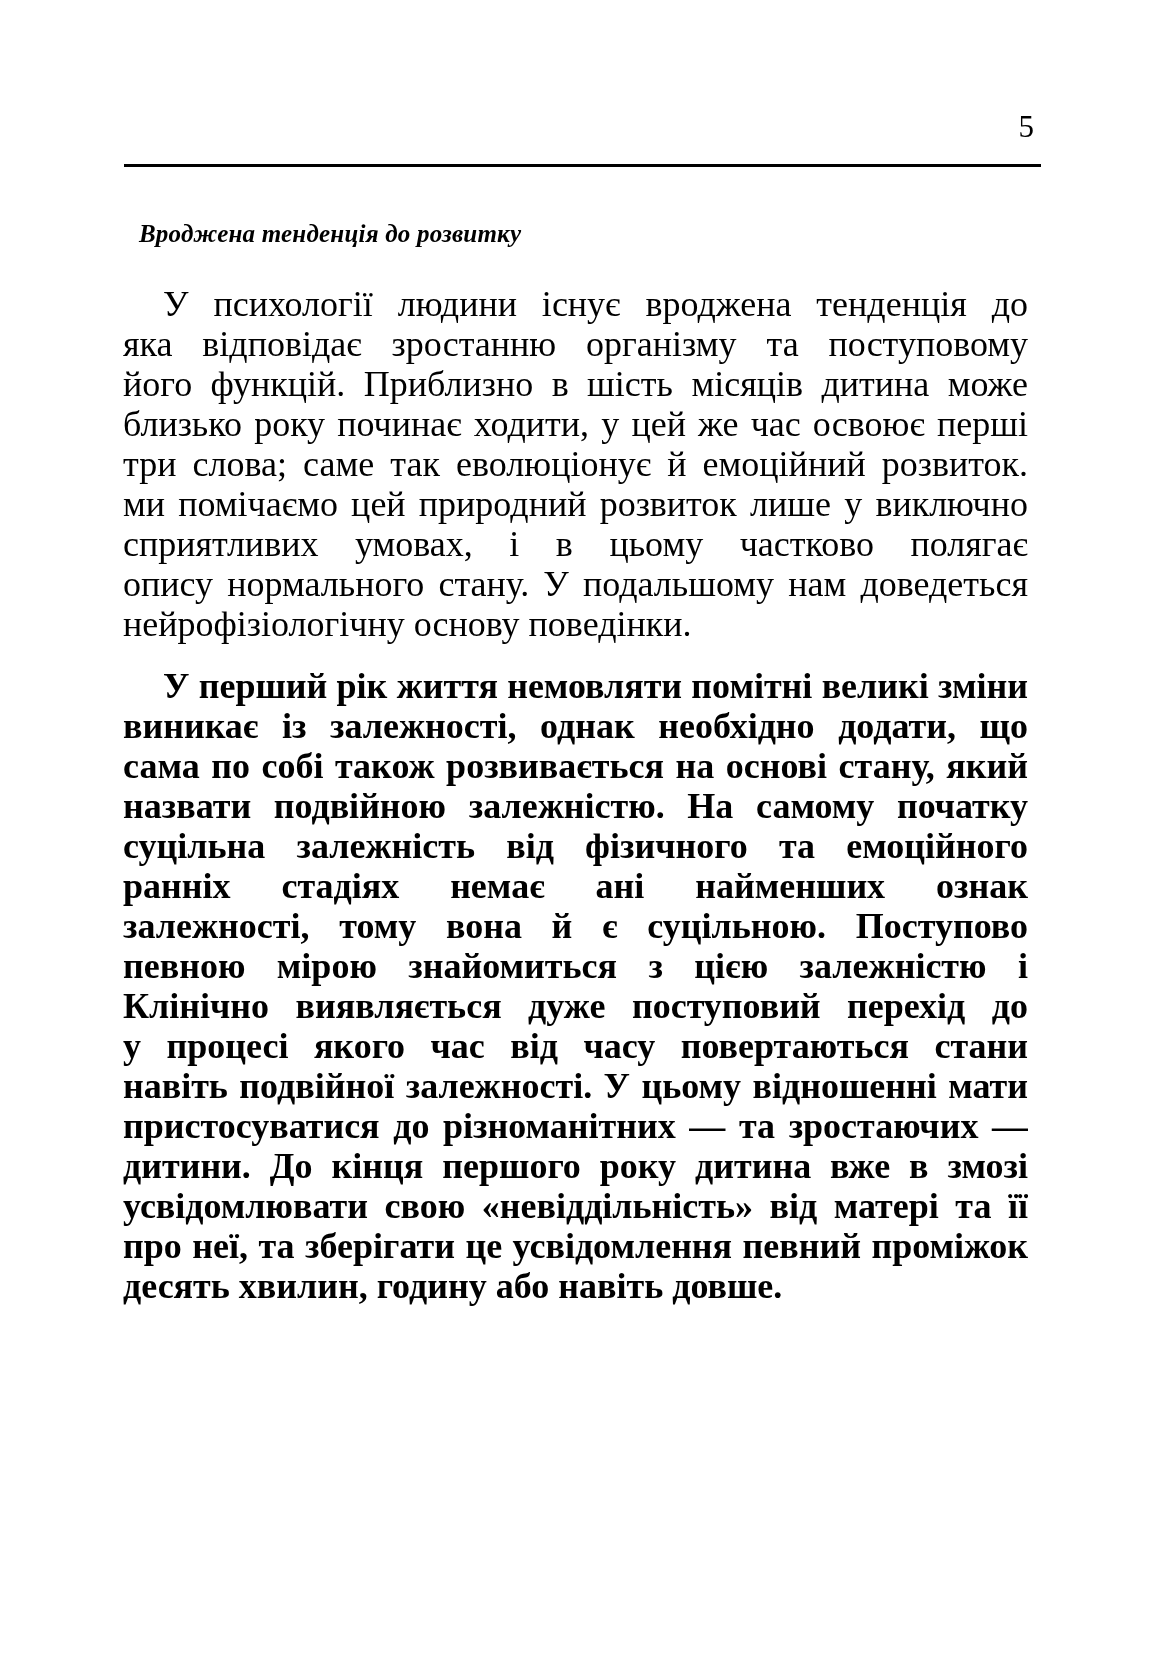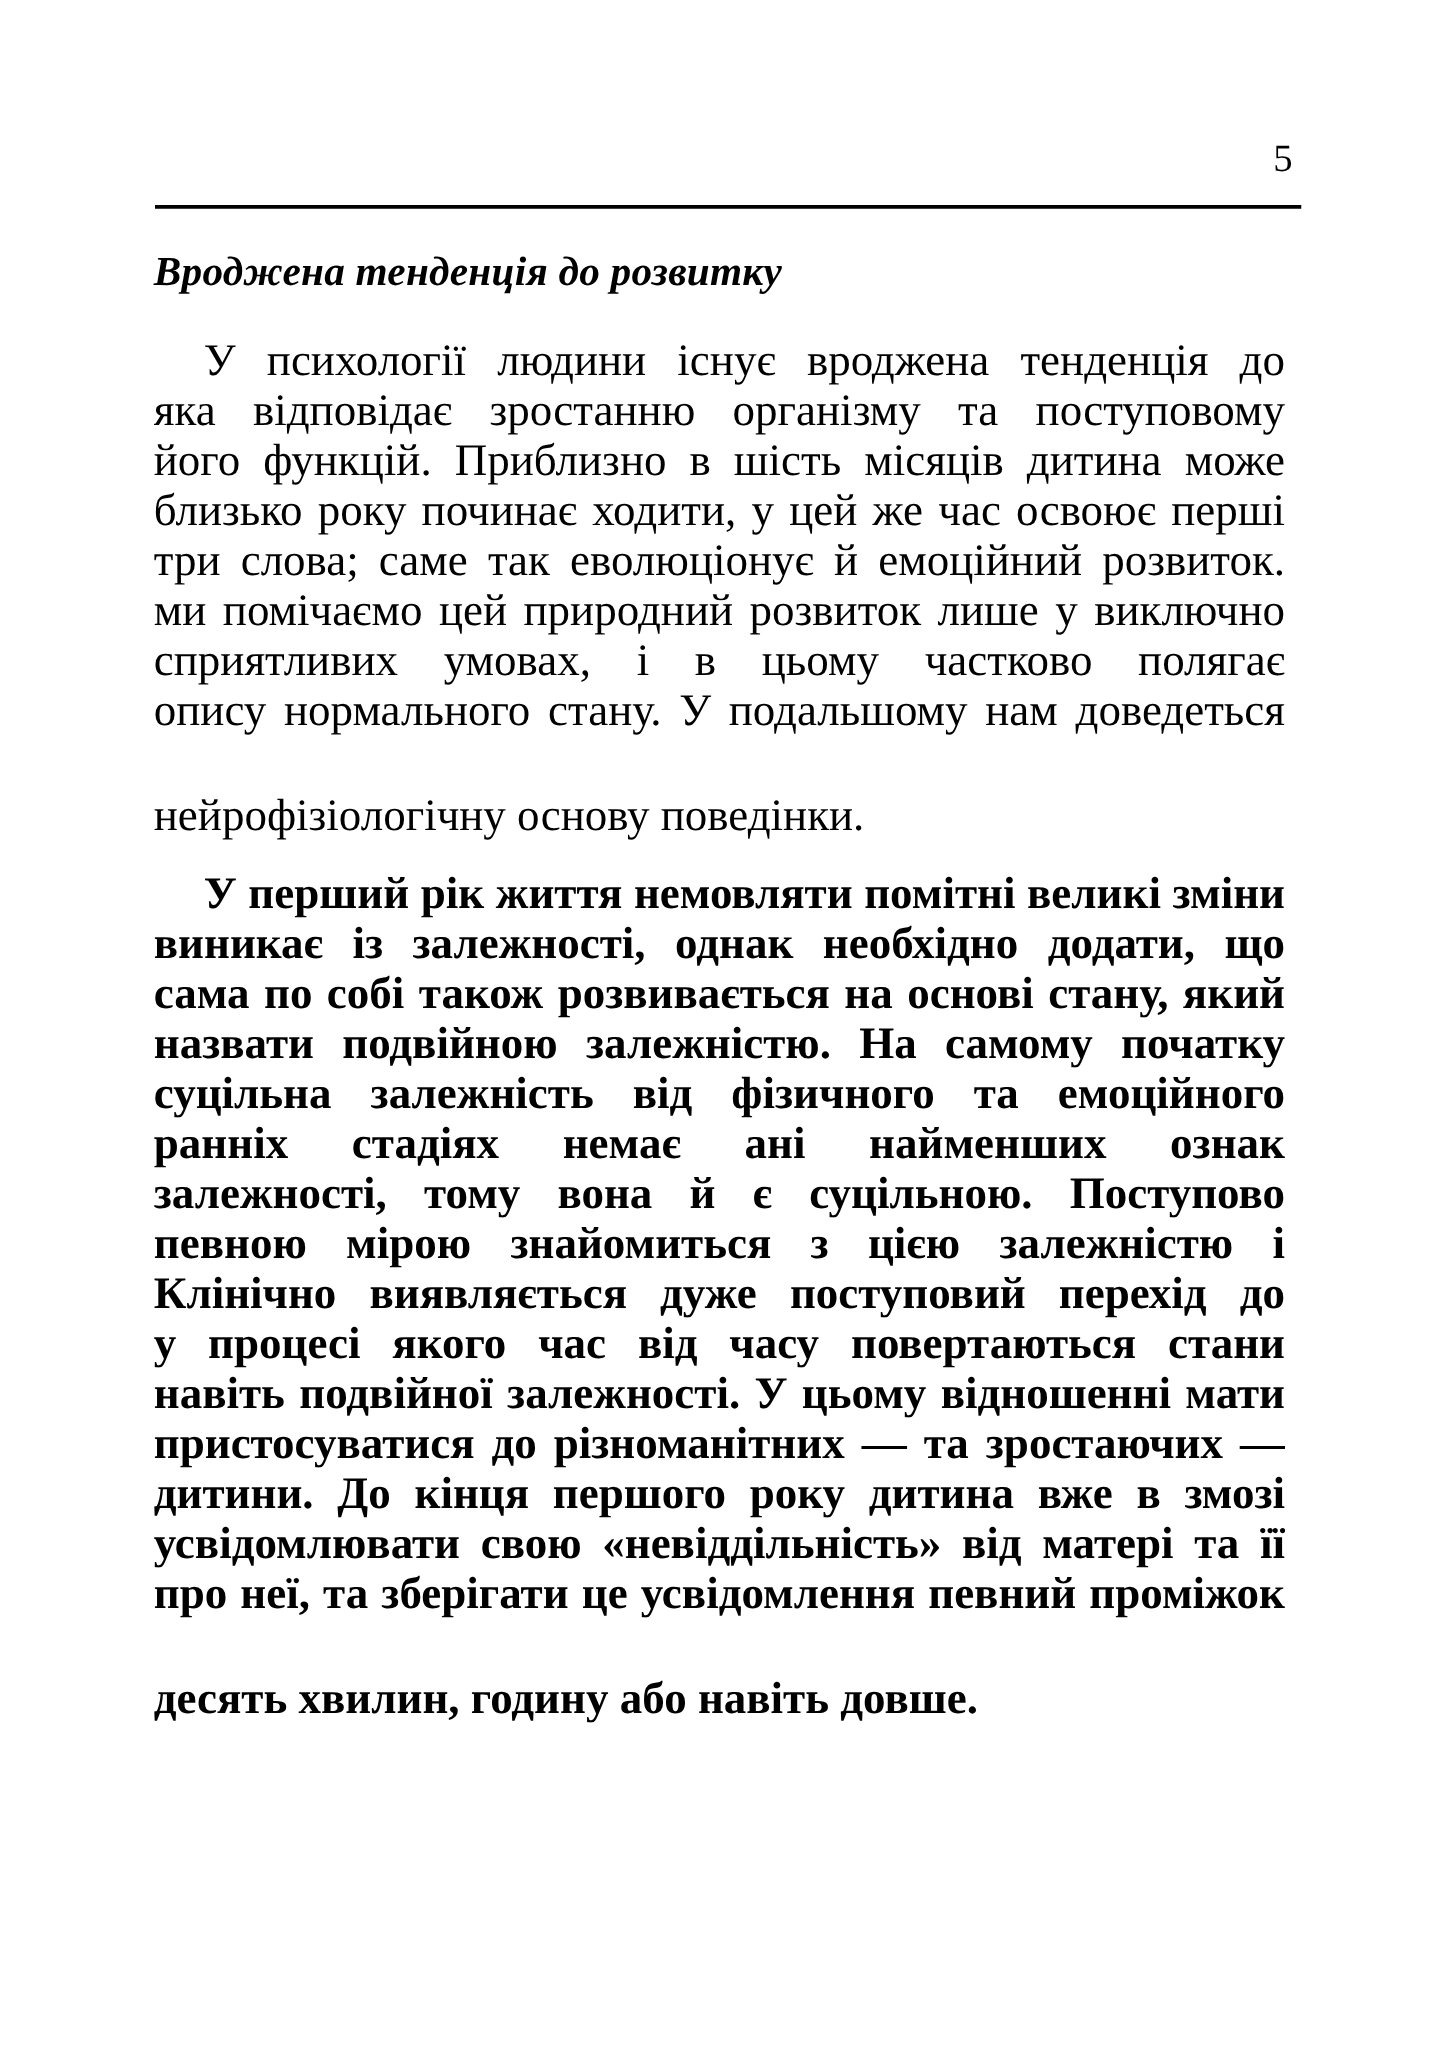--- a/index.html
+++ b/index.html
@@ -32,25 +32,25 @@
     height: 3px;
     background: #000000;
   }
   .content {
     position: absolute;
     left: 123px;
     top: 198px;
     width: 905px;
   }
   .heading {
-    font-size: 33px;
+    font-size: 25px;
     font-weight: bold;
     font-style: italic;
     line-height: 40px;
-    margin: 0;
+    margin: 16px;
     letter-spacing: 0.2px;
   }
   .section-2 .heading {
     margin-top: 32px;
   }
   .lines {
     margin-top: 30px;
   }
   .section-2 .lines {
     margin-top: 22px;
@@ -65,21 +65,20 @@
     text-align-last: justify;
     text-justify: inter-word;
     white-space: normal;
   }
   .line:first-of-type {
     text-indent: 40px;
   }
   .line:last-of-type {
     text-align: center;
     text-align-last: left;
-    margin-top: 44px;
   }
 </style>
 </head>
 <body>
 
 <div class="page">
 
   <div class="pageno">5</div>
 
   <div class="rule"></div>

